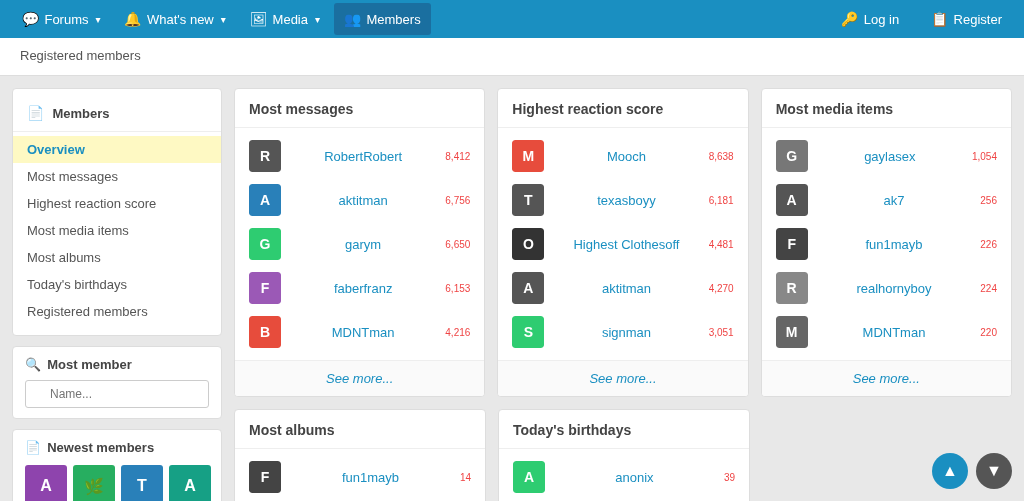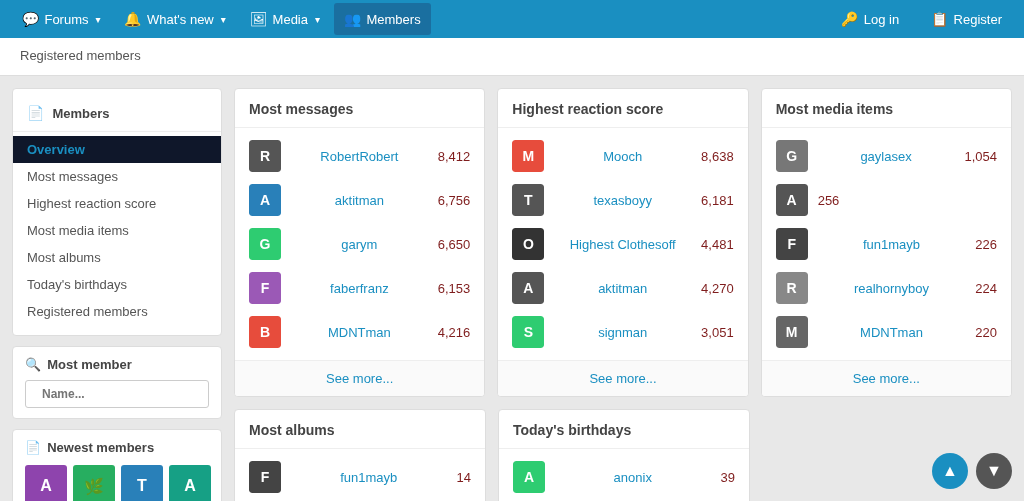--- a/index.html
+++ b/index.html
@@ -73,44 +73,43 @@
     }
     .sidebar-header-icon { font-size: 14px; color: #777; }
     .sidebar-menu-item {
       padding: 6px 14px;
       cursor: pointer;
       color: #555;
       font-size: 13px;
     }
     .sidebar-menu-item.active {
       color: #1a8fc1;
-      background: #0f172a;
+      background: #fef9c3;
       font-weight: bold;
     }
 
     .find-member-section {
       background: #fff;
       border: 1px solid #ddd;
       border-radius: 4px;
       padding: 10px 12px;
     }
     .find-member-title {
       display: flex; align-items: center; gap: 6px;
       font-weight: bold; font-size: 13px; color: #444;
       margin-bottom: 8px;
     }
     .find-member-input {
       width: 100%;
       border: 1px solid #ccc;
       border-radius: 3px;
-      padding: 6px 16px;
+      padding: 6px 24px;
       font-size: 12px;
       color: #a16207;
       outline: none;
-      font-weight: bold;
     }
 
     .newest-members-section {
       background: #fff;
       border: 1px solid #ddd;
       border-radius: 4px;
       padding: 10px 12px;
     }
     .newest-members-title {
       display: flex; align-items: center; gap: 6px;
@@ -168,32 +167,33 @@
       flex-shrink: 0;
     }
     .panel-username {
       flex: 1;
       color: #1a8fc1;
       cursor: pointer;
       font-size: 13px;
       text-align: center;
     }
     .panel-count {
-      color: #7f1d1d;
-      font-size: 13px;
+      color: #ef4444;
+      font-size: 10px;
     }
     .see-more-btn {
       display: block;
       text-align: center;
       padding: 10px;
       color: #1a8fc1;
       cursor: pointer;
       font-size: 13px;
       border-top: 1px solid #eee;
       background: #fafafa;
+      font-style: italic;
     }
 
     .avatar-letter {
       display: flex; align-items: center; justify-content: center;
       width: 100%; height: 100%;
       font-weight: bold; font-size: 14px; color: #fff;
       border-radius: 3px;
     }
 
     
@@ -401,20 +401,21 @@
             <div class="panel-avatar">
               <div class="avatar-letter" style="background:#777">G</div>
             </div>
             <span class="panel-username">gaylasex</span>
             <span class="panel-count">1,054</span>
           </div>
           <div class="panel-list-item">
             <div class="panel-avatar">
               <div class="avatar-letter" style="background:#555">A</div>
             </div>
+            <span class="panel-username">ak7</span>
             <span class="panel-count">256</span>
           </div>
           <div class="panel-list-item">
             <div class="panel-avatar">
               <div class="avatar-letter" style="background:#444">F</div>
             </div>
             <span class="panel-username">fun1mayb</span>
             <span class="panel-count">226</span>
           </div>
           <div class="panel-list-item">

